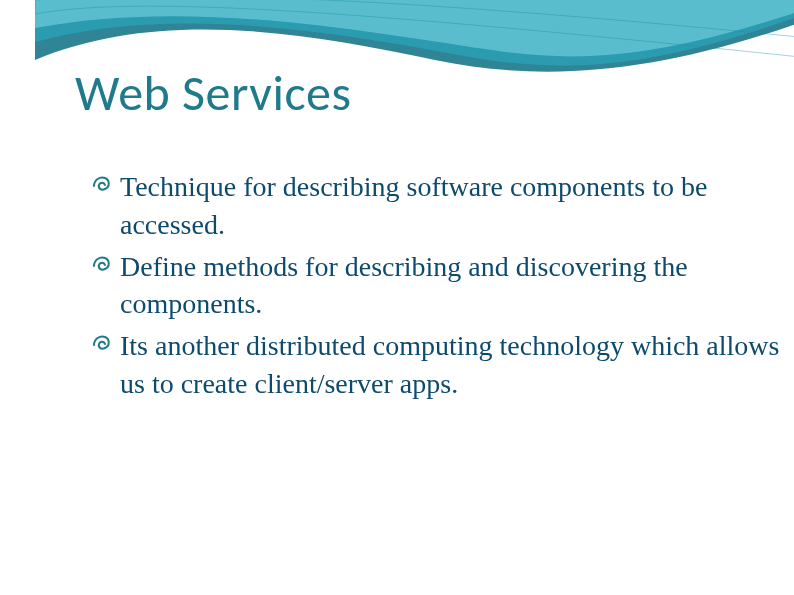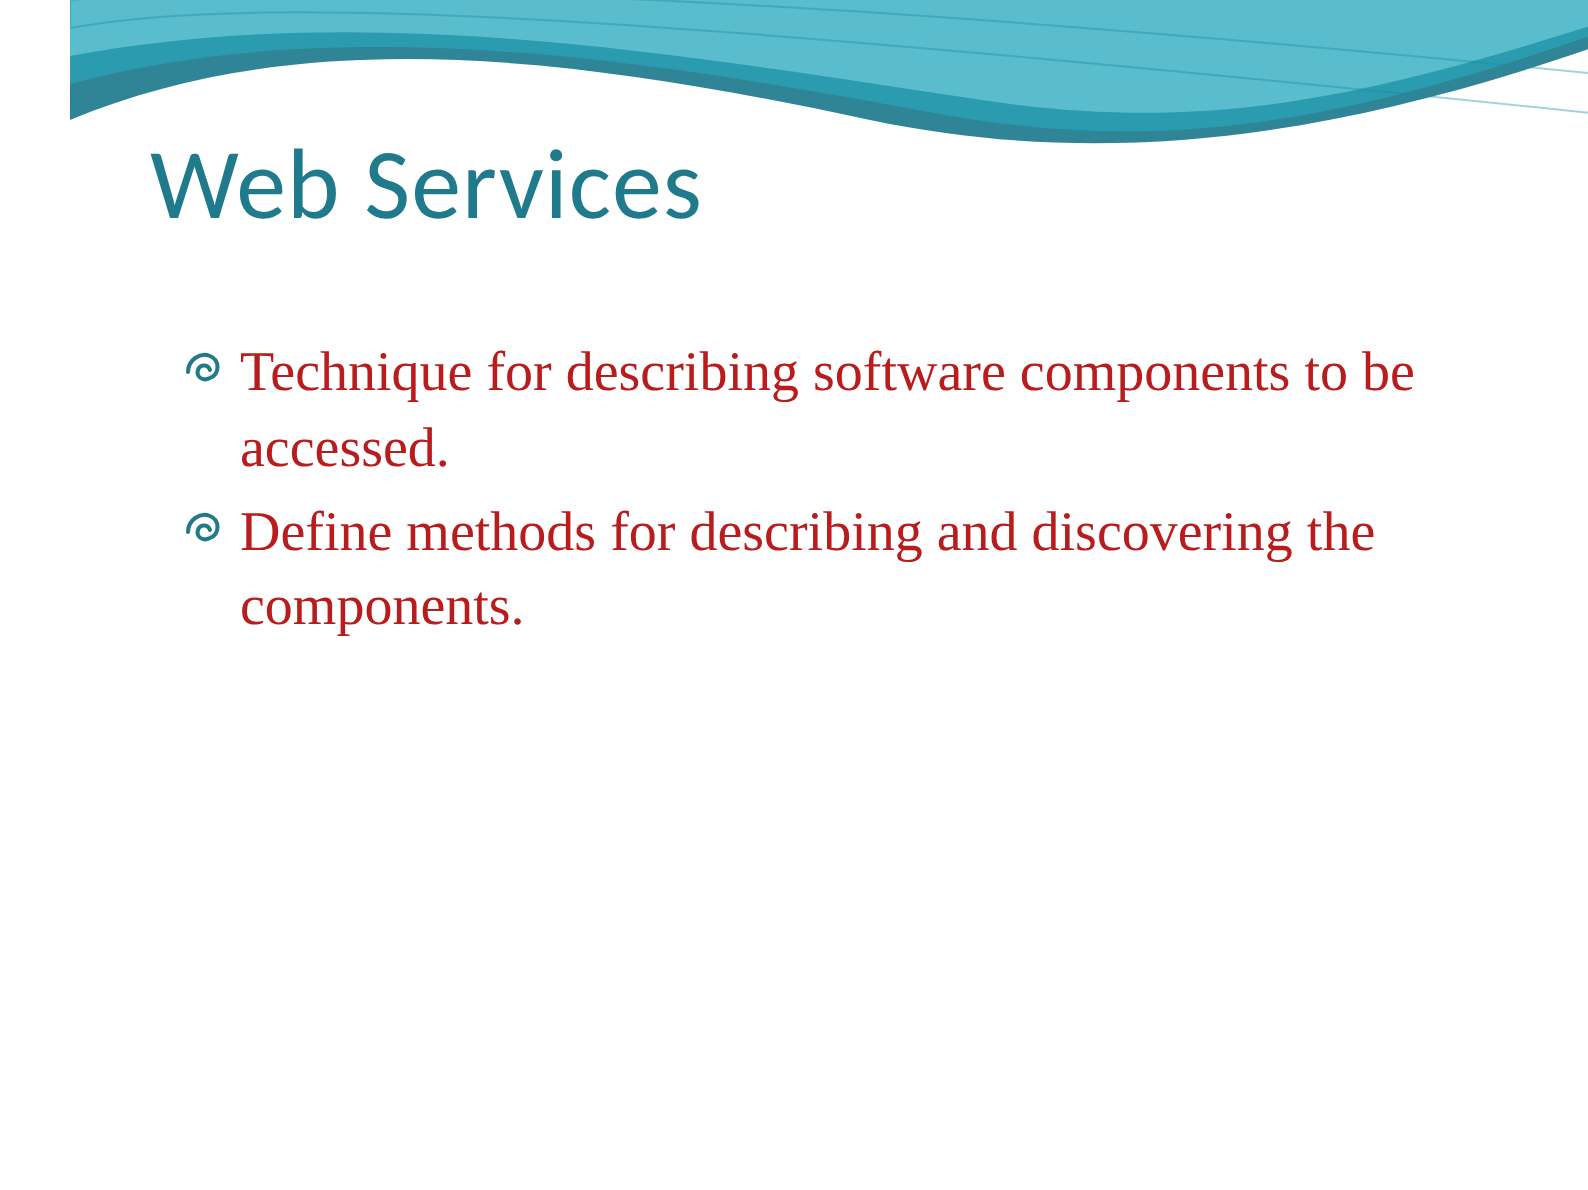--- a/index.html
+++ b/index.html
@@ -37,21 +37,21 @@
     font-family: Calibri, "Segoe UI", Arial, sans-serif;
     letter-spacing: 0.5px;
   }
   .body {
     position: absolute;
     left: 55px;
     top: 168px;
     width: 690px;
     font-size: 28px;
     line-height: 1.35;
-    color: #b91c1c;
+    color: #0c4a6e;
     font-family: Georgia, "Times New Roman", serif;
   }
   .bullet-item {
     position: relative;
     padding-left: 30px;
     margin-bottom: 4px;
   }
   .bullet-icon {
     position: absolute;
     left: 0;
@@ -90,16 +90,24 @@
 
     <div class="bullet-item">
       <span class="bullet-icon">
         <svg width="24" height="24" viewBox="0 0 24 24">
           <path d="M4 14 C4 8, 10 4, 15 6 C20 8, 20 15, 15 17 C11 19, 8 16, 9 13 C10 10, 14 10, 15 13" fill="none" stroke="#207a8a" stroke-width="2" stroke-linecap="round"></path>
         </svg>
       </span>
       <span>Define methods for describing and discovering the components.</span>
     </div>
 
+    <div class="bullet-item">
+      <span class="bullet-icon">
+        <svg width="24" height="24" viewBox="0 0 24 24">
+          <path d="M4 14 C4 8, 10 4, 15 6 C20 8, 20 15, 15 17 C11 19, 8 16, 9 13 C10 10, 14 10, 15 13" fill="none" stroke="#207a8a" stroke-width="2" stroke-linecap="round"></path>
+        </svg>
+      </span>
+      <span>Its another distributed computing technology which allows us to create client/server apps.</span>
+    </div>
 
   </div>
 
 </div>
 
 </body></html>

